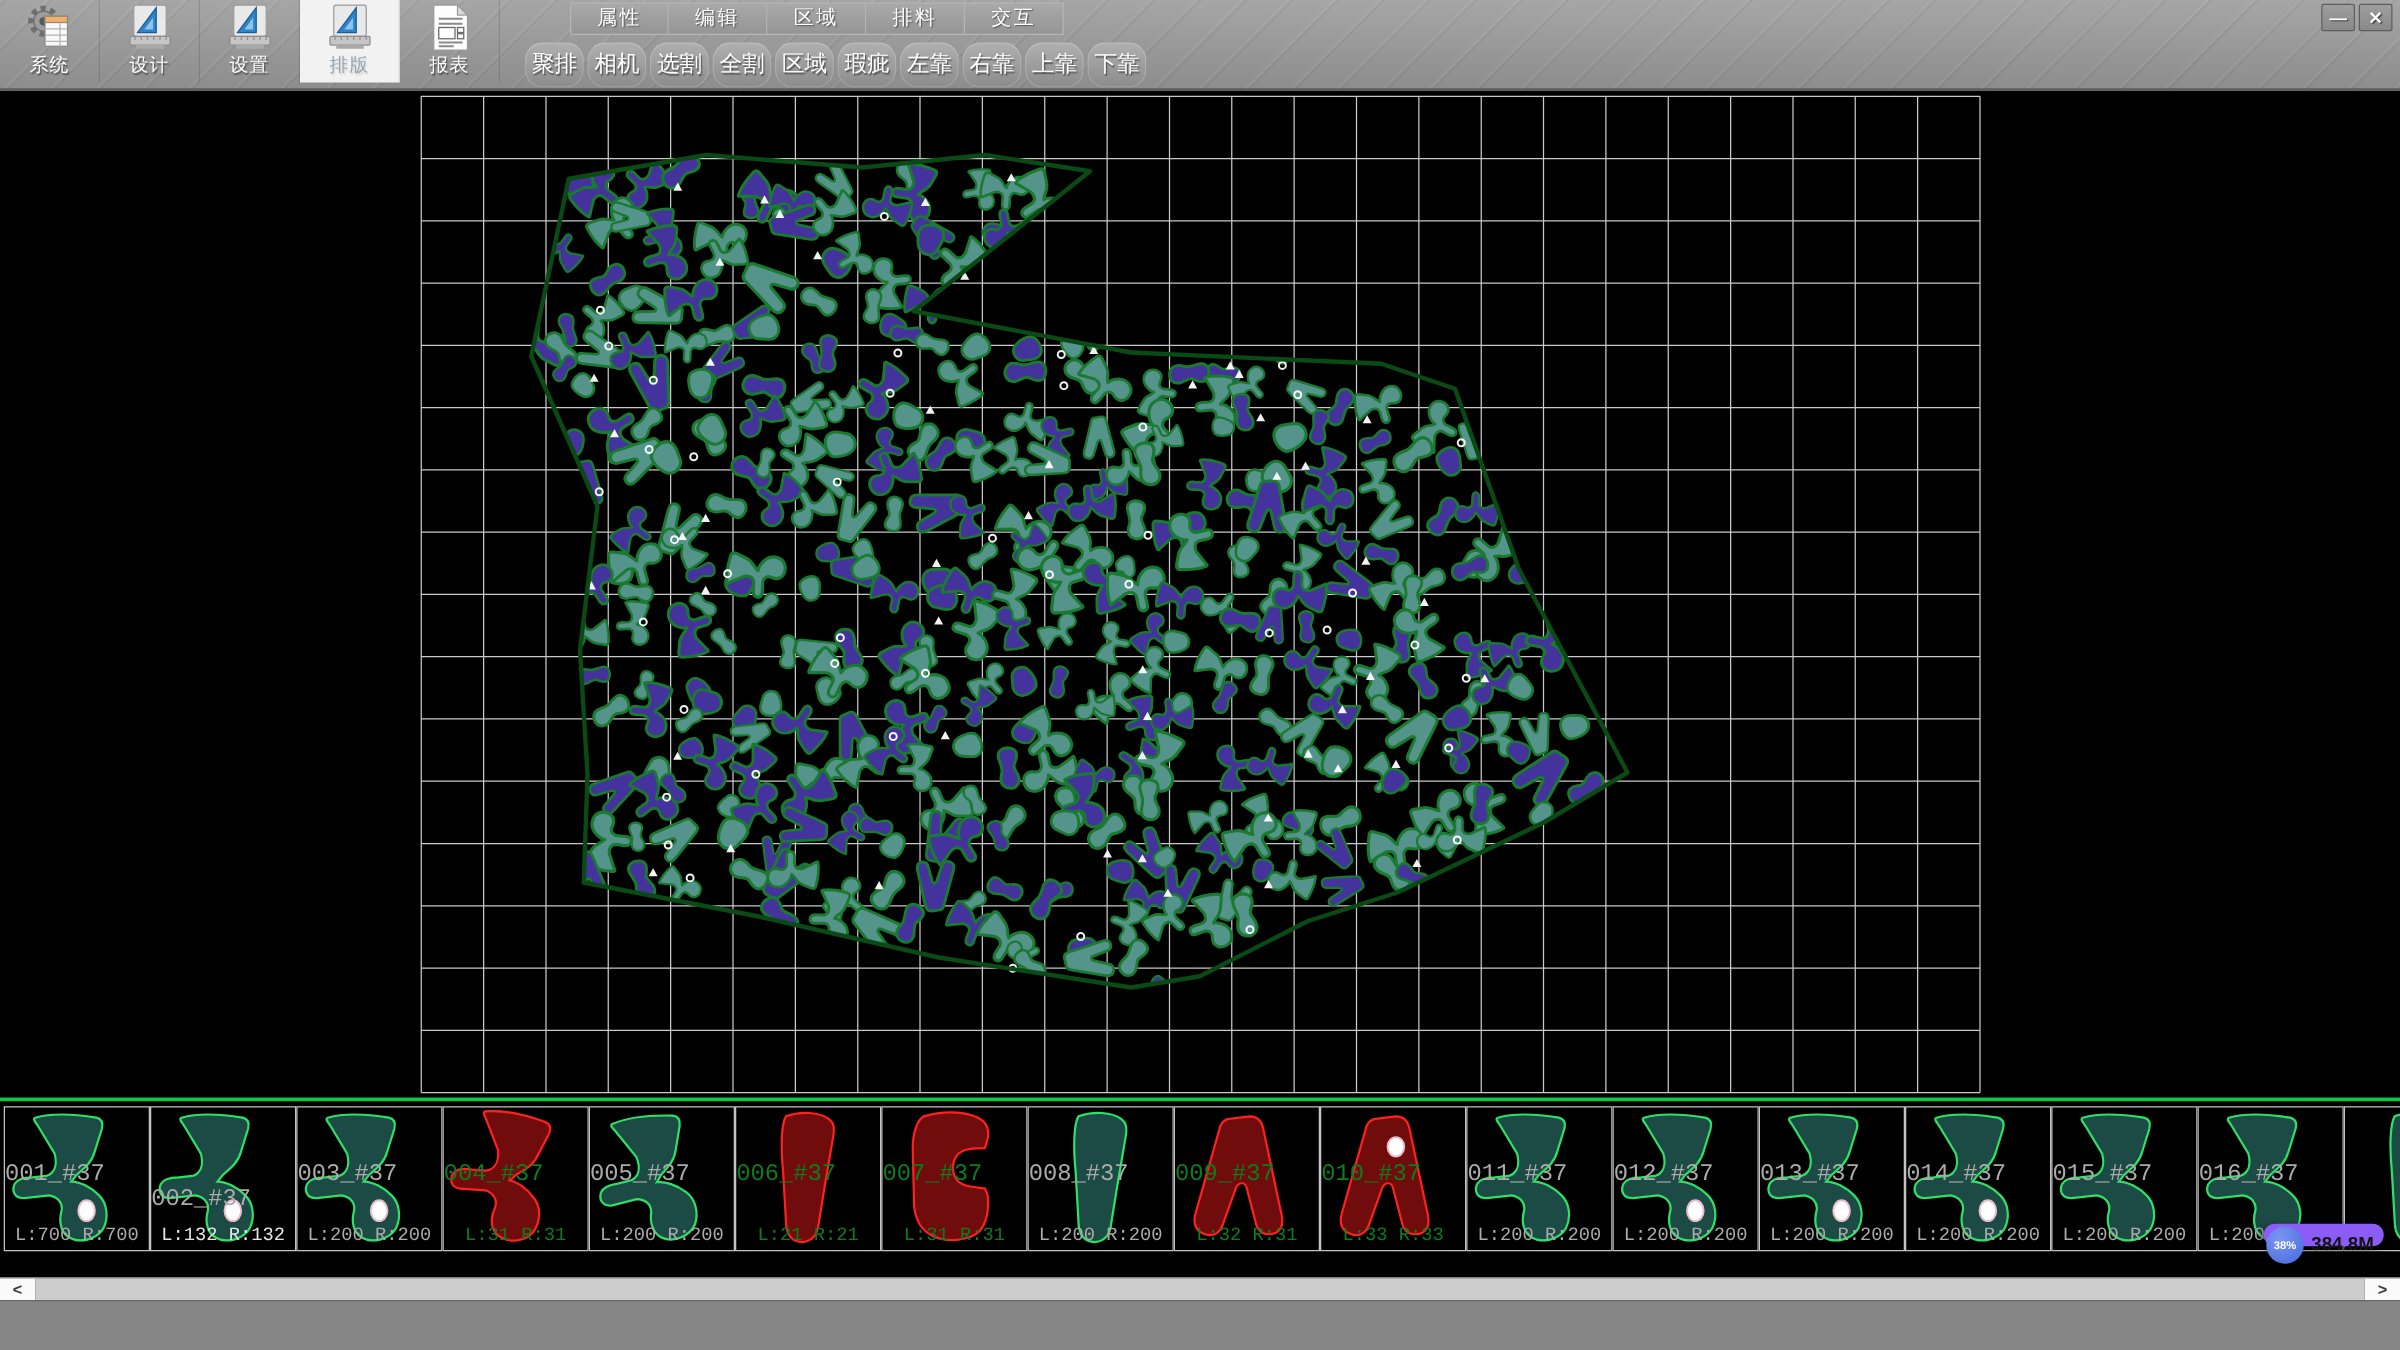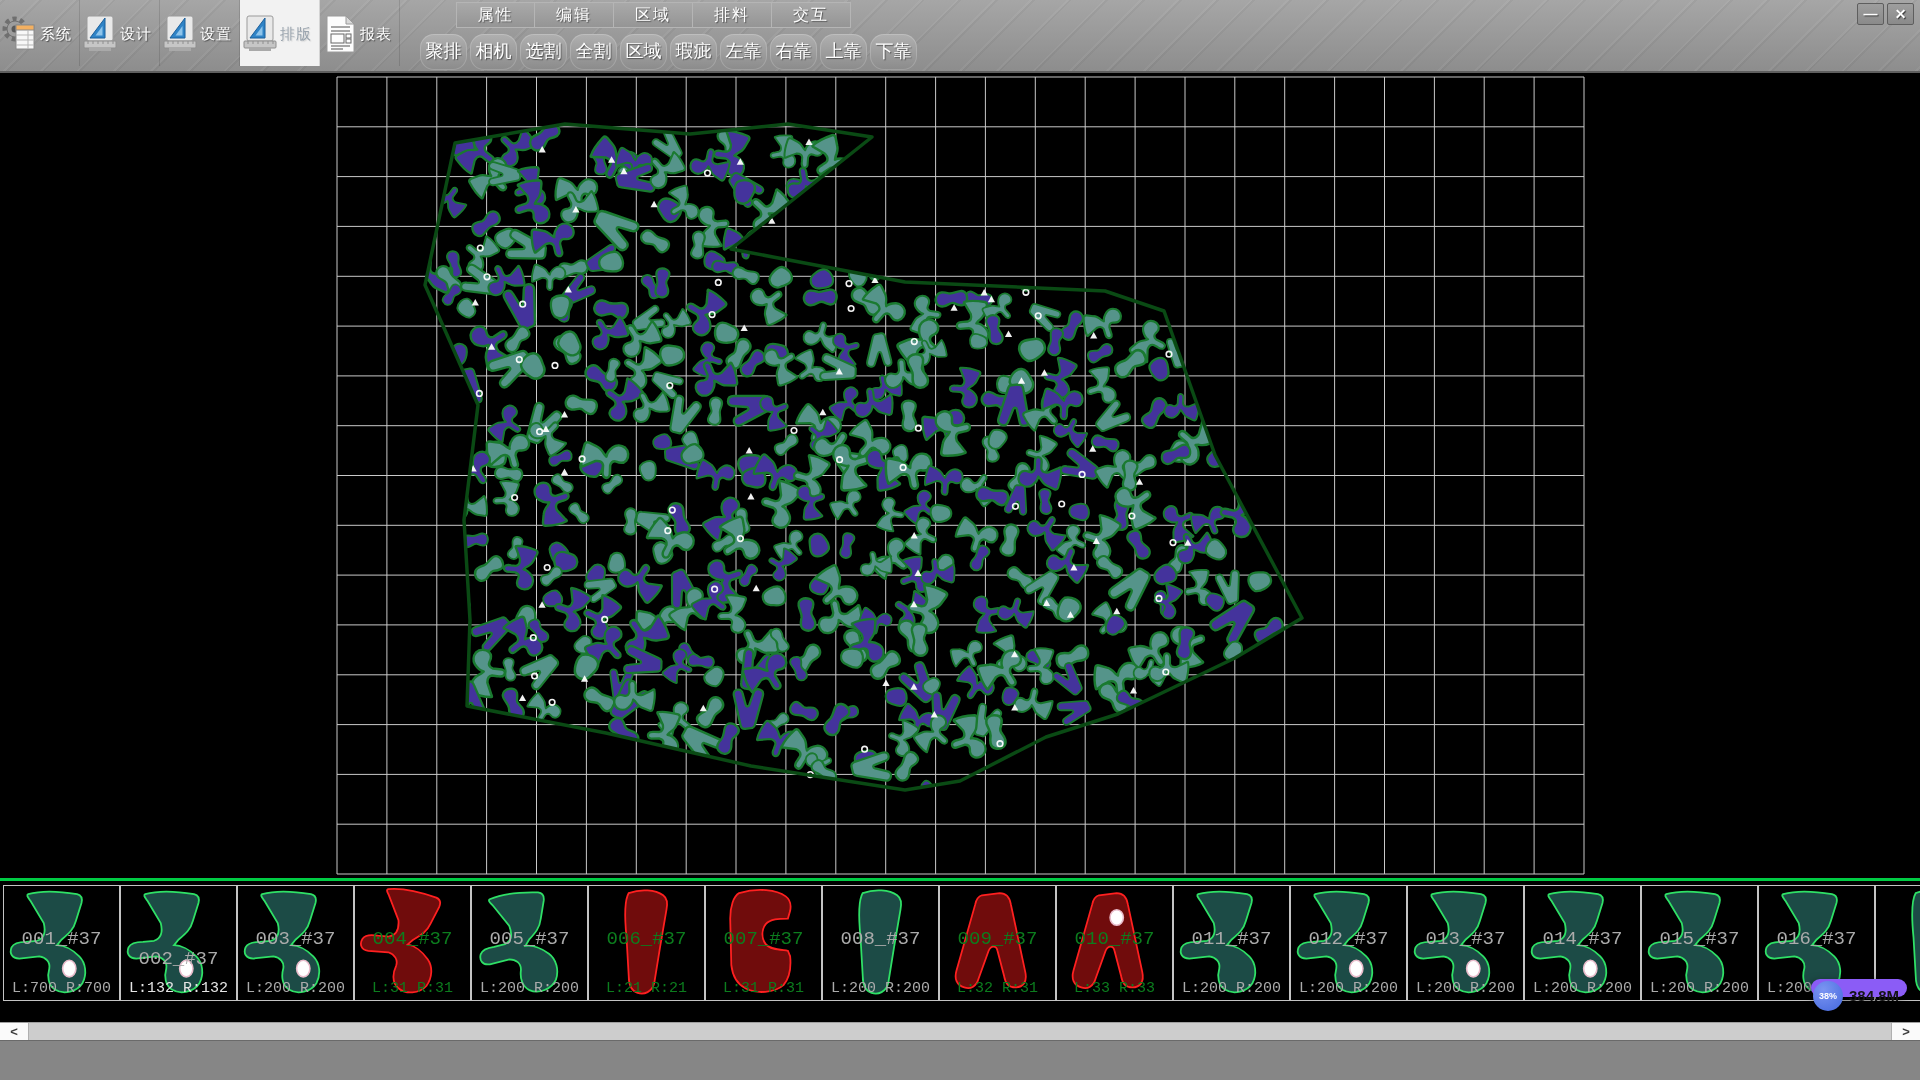--- a/index.html
+++ b/index.html
@@ -6,21 +6,21 @@
   .app{position:relative;width:1920px;height:1080px;overflow:hidden;background:#000;
        font-family:"Liberation Sans",sans-serif;-webkit-user-select:none;user-select:none;}
 
   
   .ribbon{position:absolute;left:0;top:0;width:1920px;height:73px;
     background:
       repeating-linear-gradient(135deg, rgba(255,255,255,0.05) 0 2px, rgba(0,0,0,0.04) 2px 4px, transparent 4px 26px),
       linear-gradient(#a6a6a6,#8d8d8d);
     border-bottom:2px solid #5f5f5f;box-sizing:border-box;}
   .apps{position:absolute;left:0;top:0;height:66px;display:flex;}
-  .appbtn{width:80px;height:66px;box-sizing:border-box;display:flex;flex-direction:row;
+  .appbtn{width:80px;height:66px;box-sizing:border-box;display:flex;flex-direction:column;
     align-items:center;justify-content:flex-start;padding-top:2px;cursor:default;
     border-right:1px solid rgba(0,0,0,0.12);}
   .appbtn.active{background:#f2f2f2;}
   .appbtn .lbl{font-size:15px;color:#fff;text-shadow:1px 1px 1px #4e4e4e;margin-top:1px;letter-spacing:1px;}
   .appbtn.active .lbl{color:#9aa4ae;text-shadow:1px 1px 1px #d8d8d8;}
   .appbtn svg{display:block;}
 
   .tabs{position:absolute;left:420px;top:2px;display:flex;margin-left:36px;}
   .tab{width:79px;height:26px;box-sizing:border-box;border:1px solid #b5b5b5;border-left:none;
     background:linear-gradient(#a9a9a9,#959595);color:#fff;font-size:16px;line-height:24px;
@@ -41,21 +41,21 @@
   .canvas{position:absolute;left:0;top:73px;width:1920px;height:805px;background:#000;}
 
   
   .greenline{position:absolute;left:0;top:878px;width:1920px;height:3px;background:#00cc44;
     box-shadow:0 1px 0 #005a1e;}
   .strip{position:absolute;left:0;top:881px;width:1920px;height:141px;background:#000;
     display:flex;padding:4px 0 0 3px;box-sizing:border-box;overflow:hidden;}
   .cell{position:relative;width:117px;height:116px;flex:none;background:#000;
     border:1px solid #c4c4c4;box-sizing:border-box;overflow:hidden;cursor:default;}
   .cell svg{position:absolute;left:2px;top:1px;}
-  .cell .nm{position:absolute;left:0;top:42px;width:100%;text-align:center;
+  .cell .nm{position:absolute;left:0;top:42px;width:100%;text-align:left;
     font-family:"Liberation Mono",monospace;font-size:19px;letter-spacing:0px;}
   .cell .lr{position:absolute;left:0;bottom:3px;width:100%;text-align:center;
     font-family:"Liberation Mono",monospace;font-size:15px;}
 
   
   .badge{position:absolute;left:1811px;top:979px;width:96px;height:18px;background:#8b5cf6;
     border-radius:17px;box-shadow:-2px 3px 8px rgba(0,0,0,0.5);z-index:5;}
   .badge .pc{position:absolute;left:2px;top:2px;width:30px;height:30px;border-radius:50%;
     background:radial-gradient(circle at 35% 30%, #7b95f2, #4468dd);color:#fff;font-size:9px;
     line-height:30px;text-align:center;font-weight:bold;}

